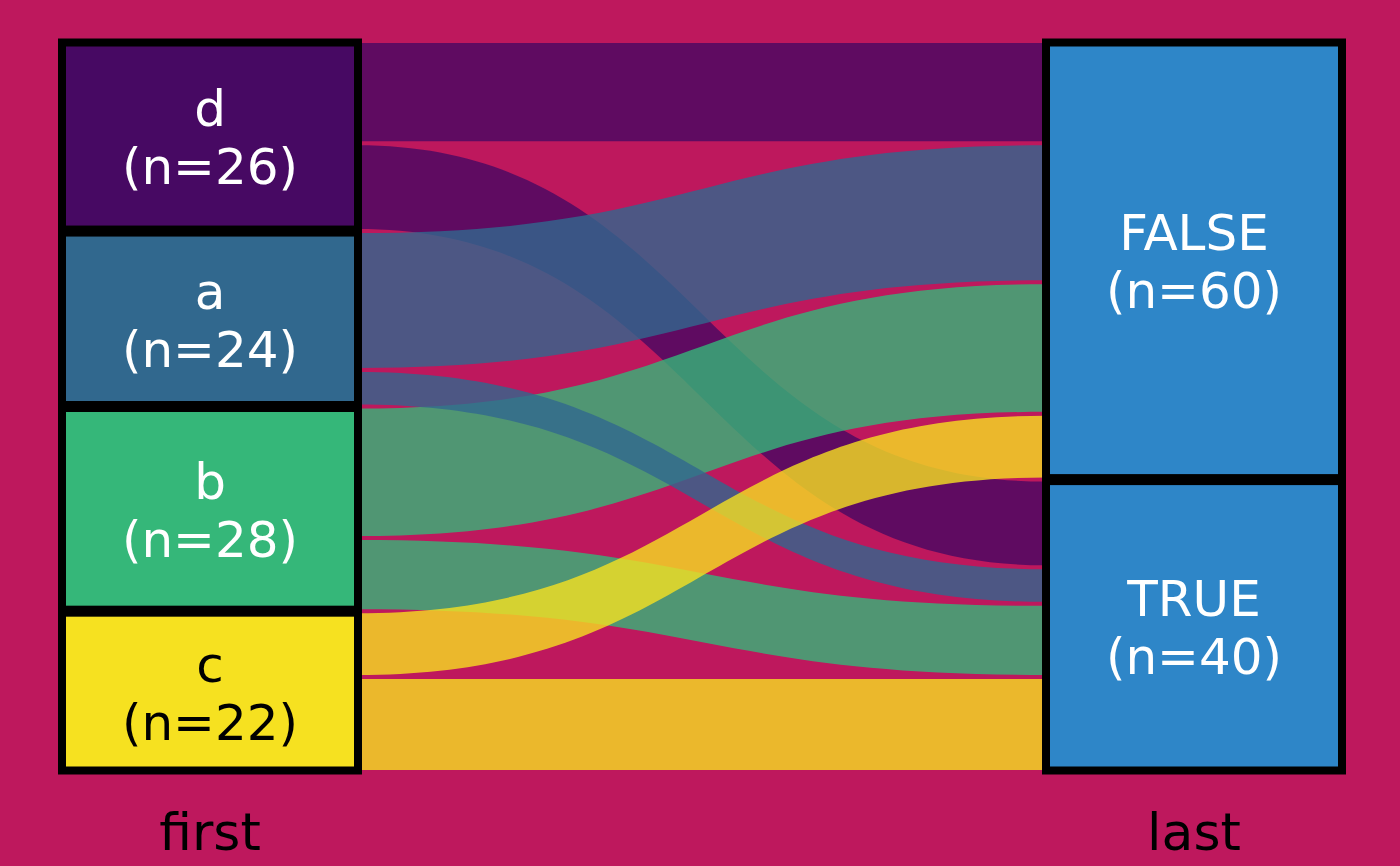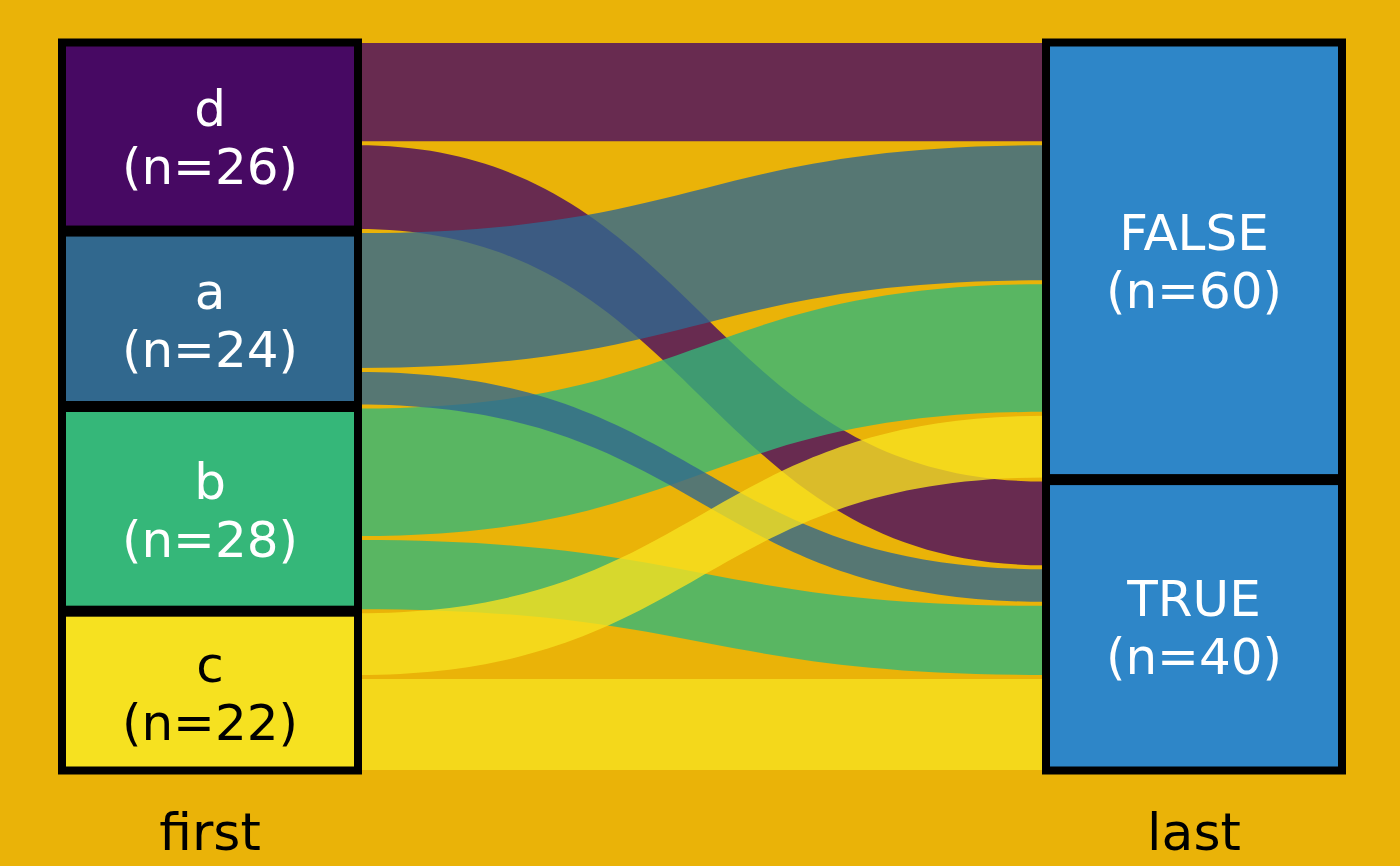--- a/index.html
+++ b/index.html
@@ -5,21 +5,21 @@
   html, body {
     margin: 0;
     padding: 0;
     background: #ffffff;
     font-family: "DejaVu Sans", "Liberation Sans", sans-serif;
   }
   .canvas {
     position: relative;
     width: 1400px;
     height: 866px;
-    background: #eab308;
+    background: #be185d;
     overflow: hidden;
   }
   svg { display: block; }
   .node-rect {
     stroke: #000000;
     stroke-width: 8;
   }
   .node-label {
     font-family: "DejaVu Sans", "Liberation Sans", sans-serif;
     font-size: 50px;

